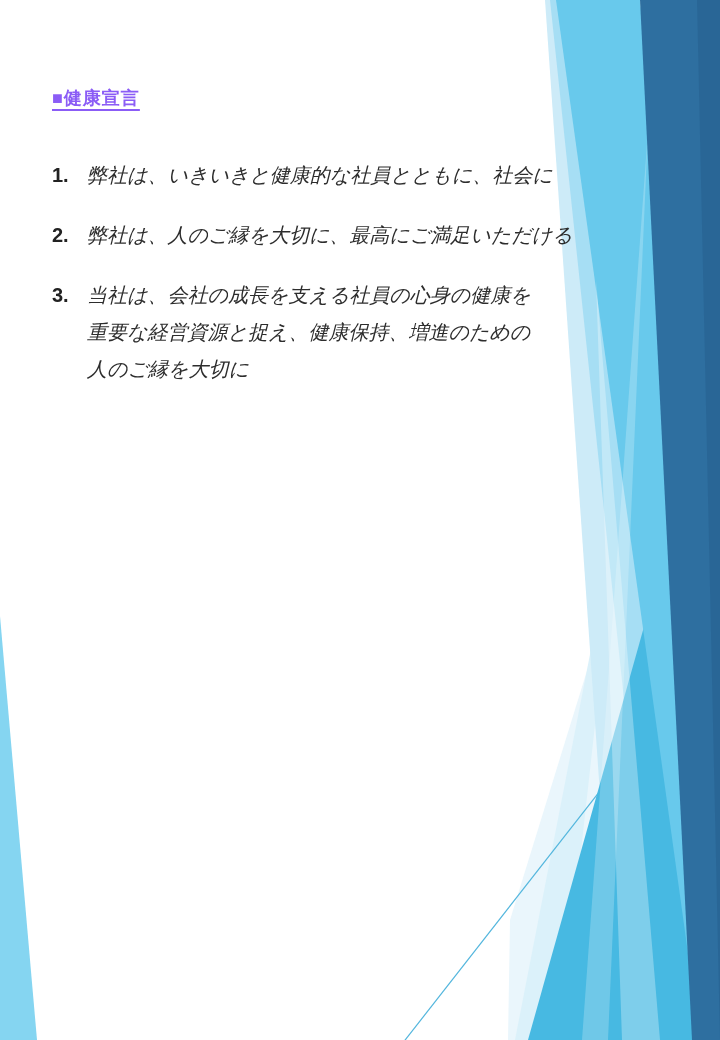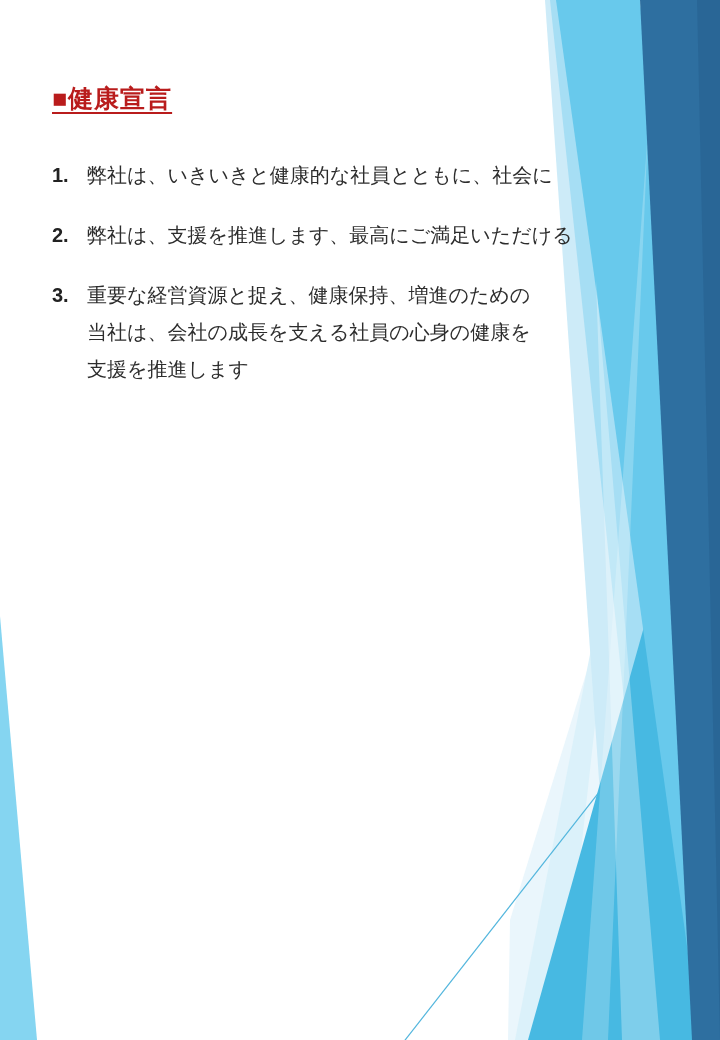--- a/index.html
+++ b/index.html
@@ -21,24 +21,24 @@
     display: block;
   }
   .content {
     position: absolute;
     left: 0; top: 0;
     width: 720px; height: 1040px;
   }
   .title {
     position: absolute;
     left: 52px; top: 81px;
-    font-size: 25px;
+    font-size: 18px;
     line-height: 34px;
     font-weight: bold;
-    color: #b91c1c;
+    color: #8b5cf6;
     text-decoration: underline;
     text-decoration-thickness: 2px;
     text-underline-offset: 5px;
     text-decoration-skip-ink: none;
     white-space: nowrap;
     letter-spacing: 1px;
   }
   .list {
     position: absolute;
     left: 52px; top: 157px;
@@ -51,21 +51,21 @@
     display: flex;
     align-items: flex-start;
     margin-bottom: 23px;
   }
   .num {
     flex: 0 0 35px;
     width: 35px;
     font-weight: bold;
     color: #222222;
   }
-  .lines { white-space: nowrap; }
+  .lines { white-space: nowrap; font-style: italic; }
 </style>
 </head>
 <body>
 
 <div class="slide">
 
   <svg class="bg" viewBox="0 0 720 1040" preserveAspectRatio="none">
 
     <polygon points="720,240 510,920 508,1040 720,1040" fill="#EAF6FC"></polygon>
 
@@ -97,27 +97,27 @@
     <ol class="list">
       <li class="item">
         <span class="num">1.</span>
         <div class="lines">
           <div>弊社は、いきいきと健康的な社員とともに、社会に</div>
         </div>
       </li>
       <li class="item">
         <span class="num">2.</span>
         <div class="lines">
-          <div>弊社は、支援を推進します、最高にご満足いただける</div>
+          <div>弊社は、人のご縁を大切に、最高にご満足いただける</div>
         </div>
       </li>
       <li class="item">
         <span class="num">3.</span>
         <div class="lines">
+          <div>当社は、会社の成長を支える社員の心身の健康を</div>
           <div>重要な経営資源と捉え、健康保持、増進のための</div>
-          <div>当社は、会社の成長を支える社員の心身の健康を</div>
-          <div>支援を推進します</div>
+          <div>人のご縁を大切に</div>
         </div>
       </li>
     </ol>
   </main>
 
 </div>
 
 </body></html>

